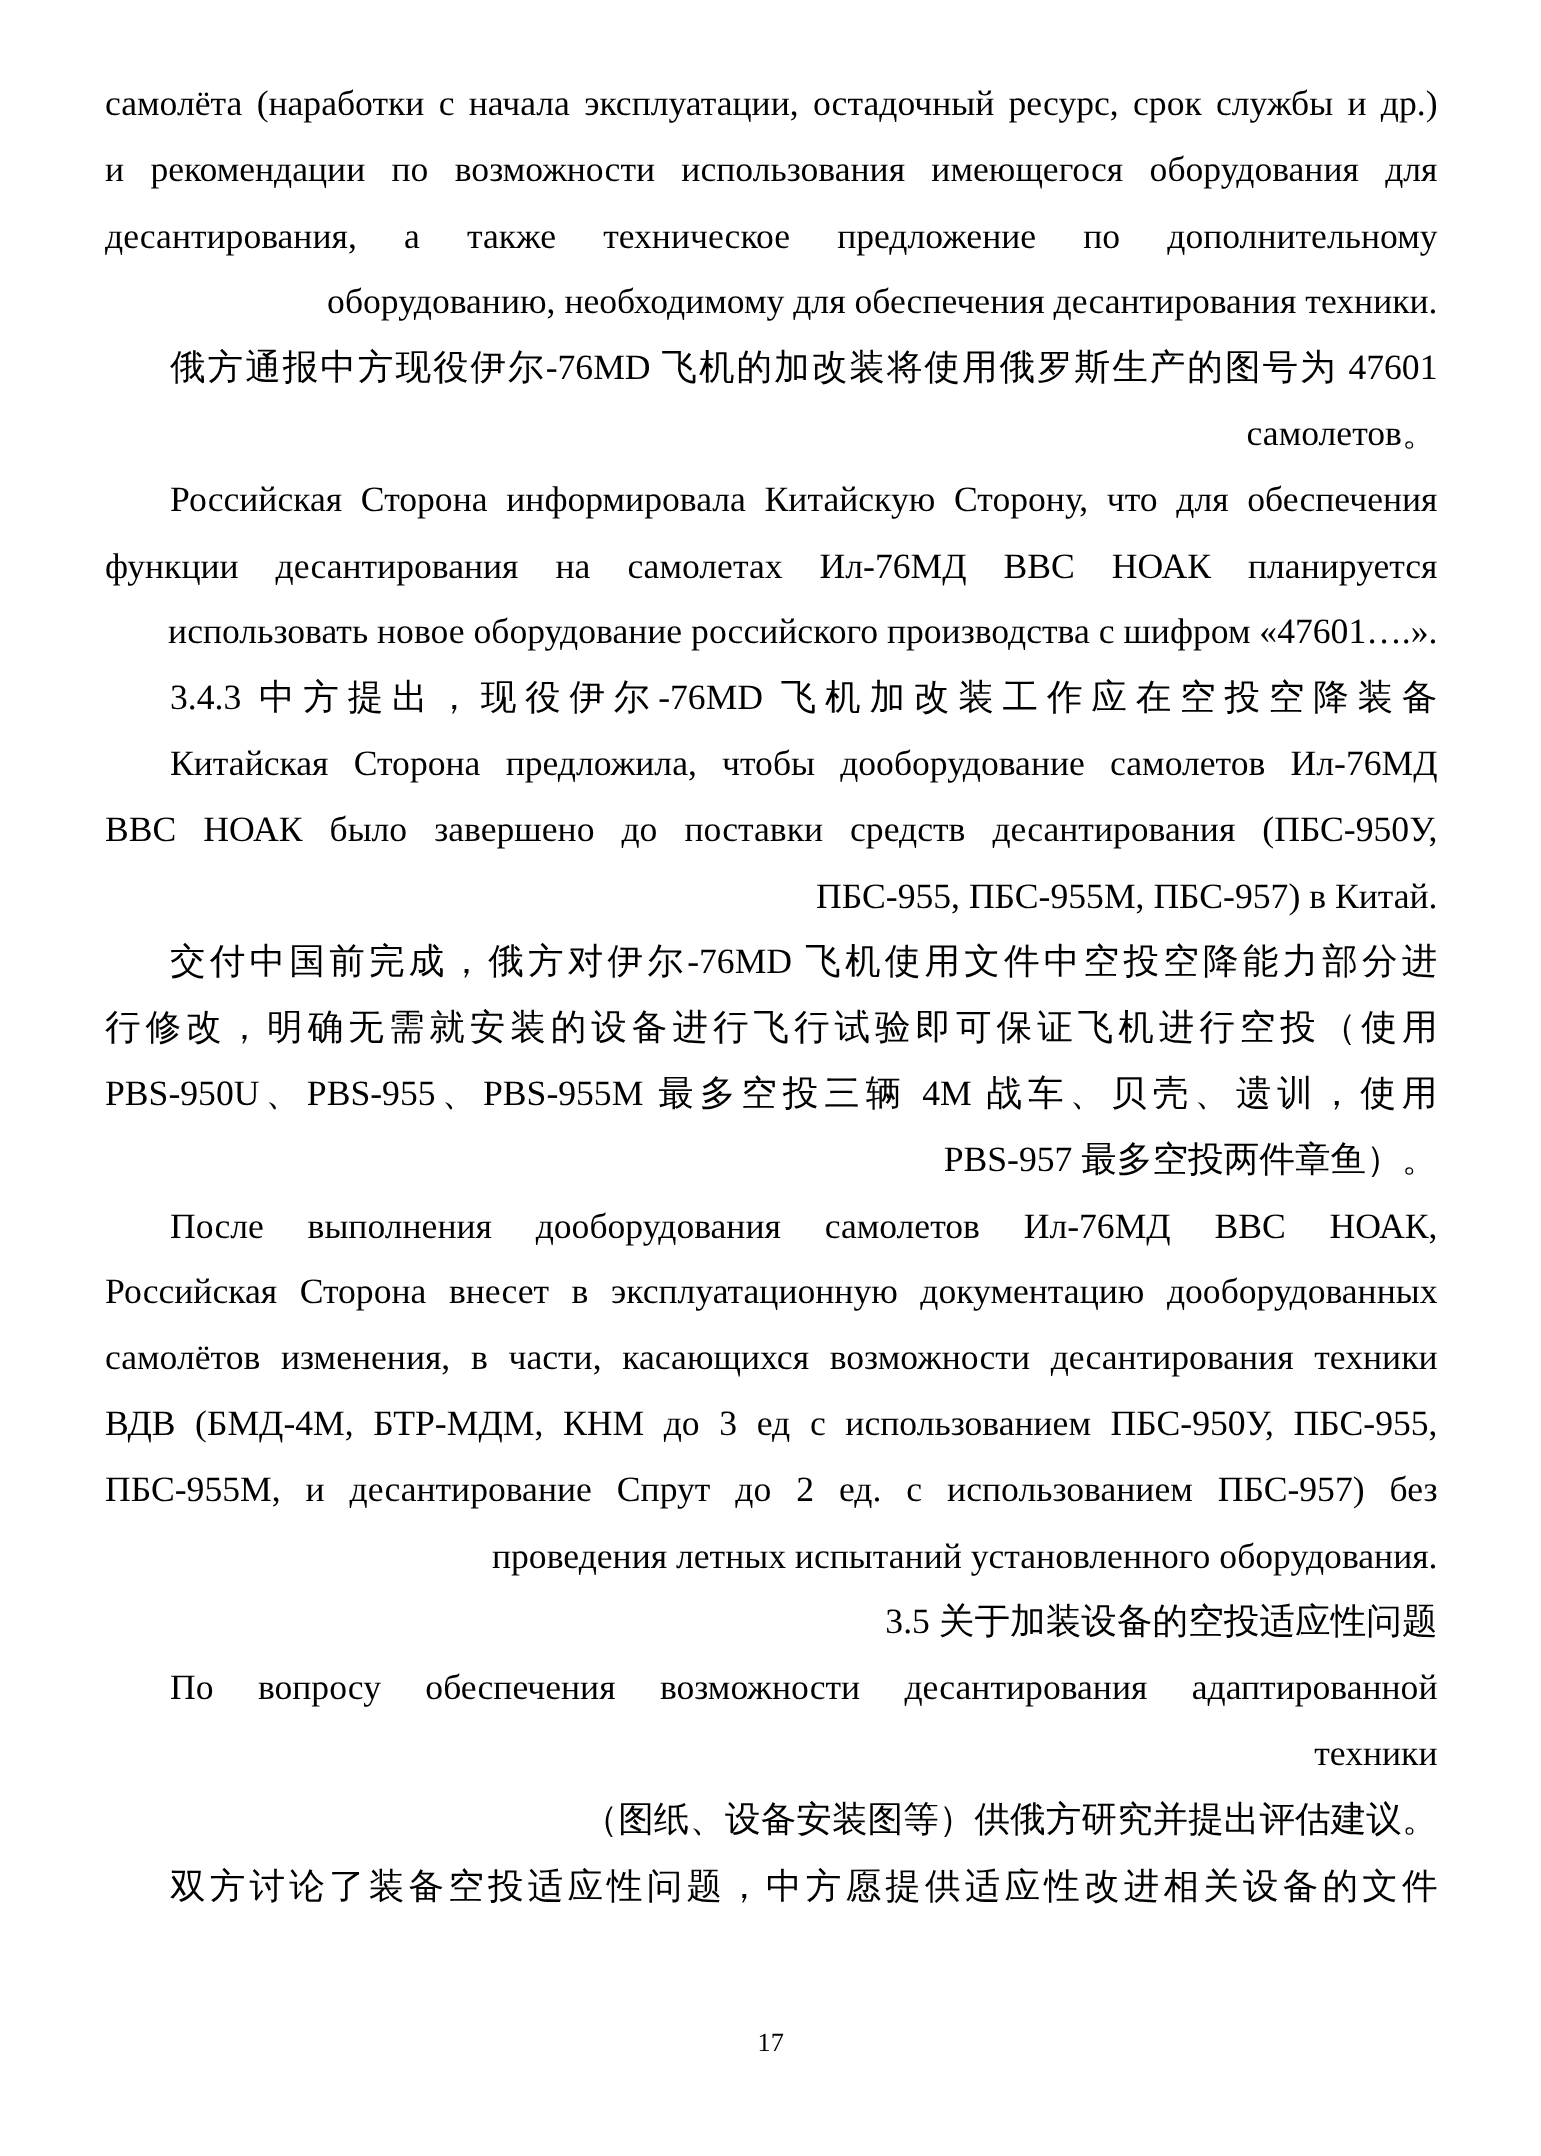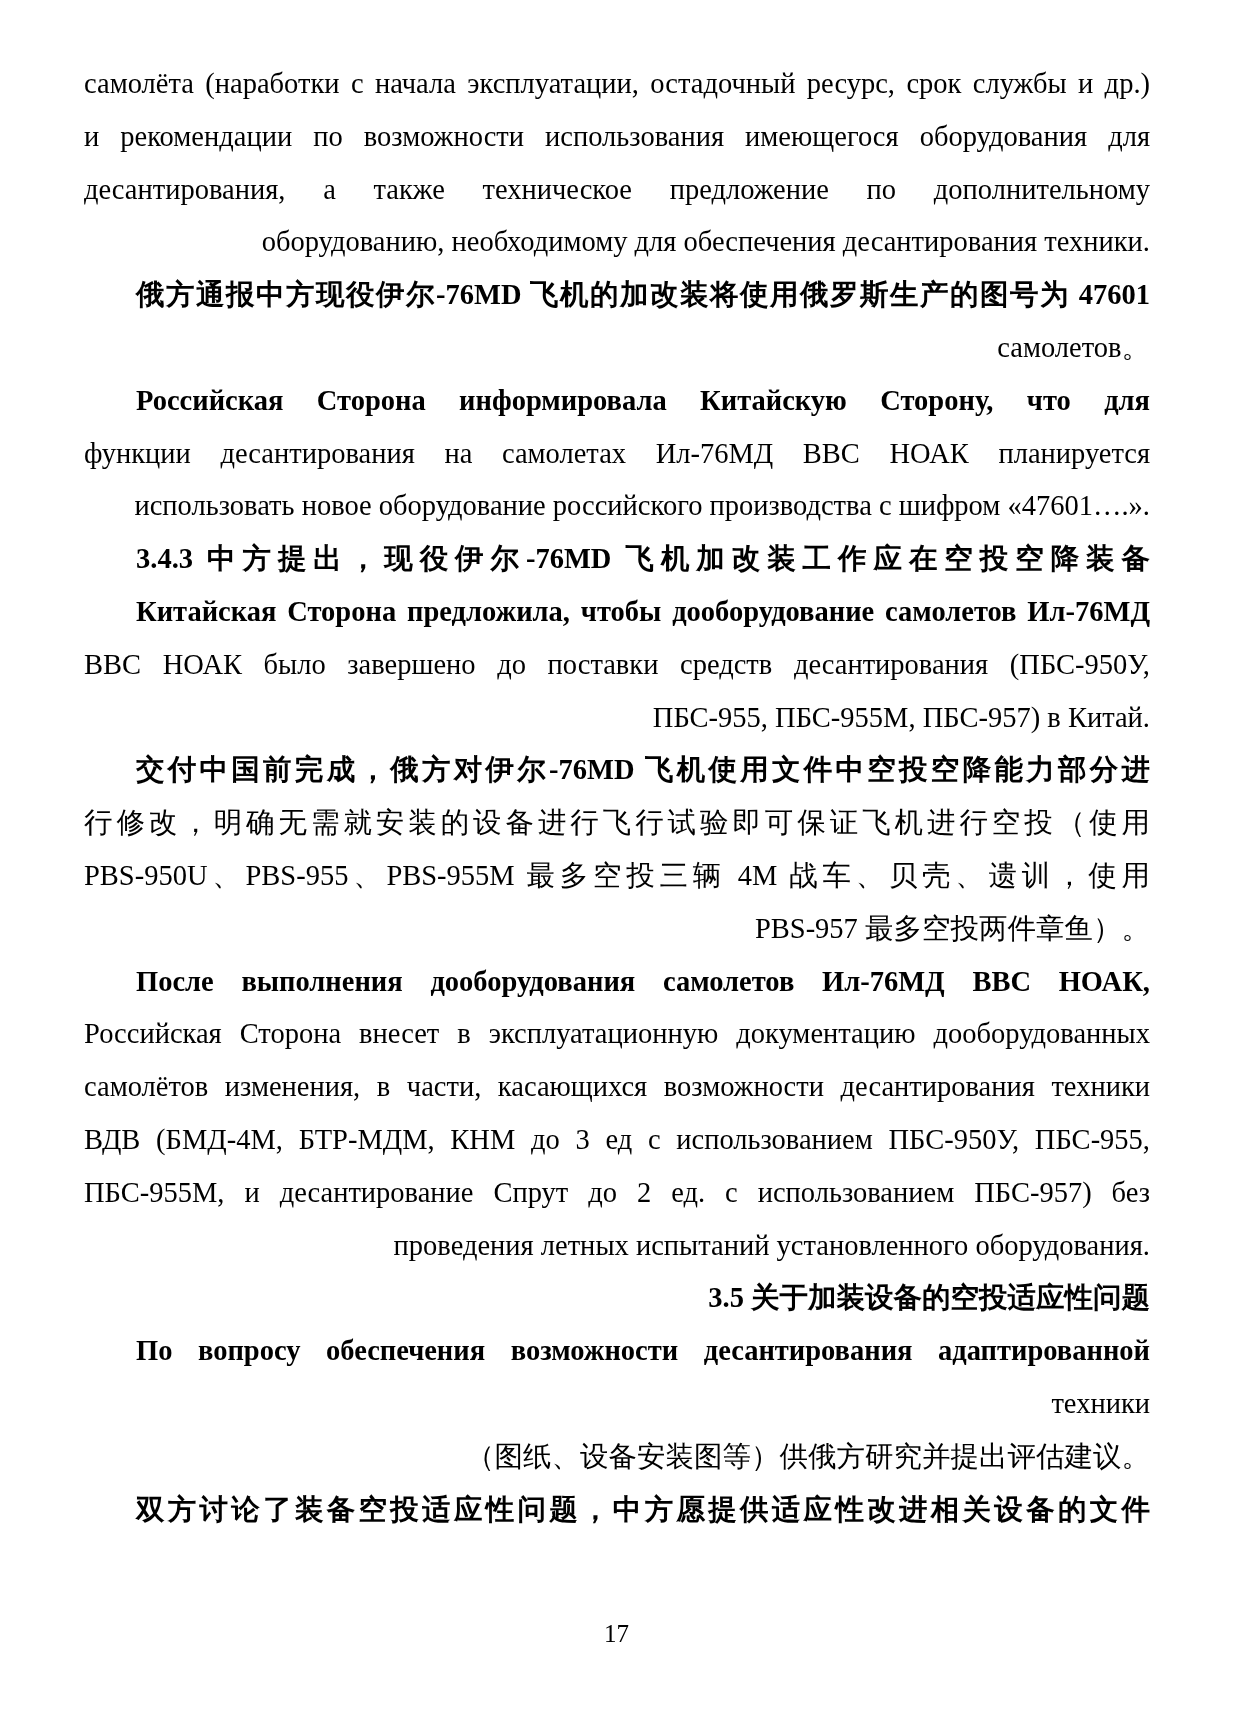--- a/index.html
+++ b/index.html
@@ -29,29 +29,28 @@
     text-align: right;
     white-space: normal;
     overflow: hidden;
   }
   .line.justify {
     text-align: justify;
     text-align-last: justify;
   }
   .line.indent {
     text-indent: 52px;
-    font-weight: bold;
   }
   .page-number {
     position: absolute;
     left: 0;
     top: 1608px;
     width: 100%;
     text-align: center;
-    font-size: 25px;
+    font-size: 21px;
     line-height: 52.8px;
   }
 </style>
 </head>
 <body>
 
 <div class="page">
   <div class="body-text">
       <div class="line justify" lang="ru">самолёта (наработки с начала эксплуатации, остадочный ресурс, срок службы и др.)</div>
       <div class="line justify" lang="ru">и рекомендации по возможности использования имеющегося оборудования для</div>

